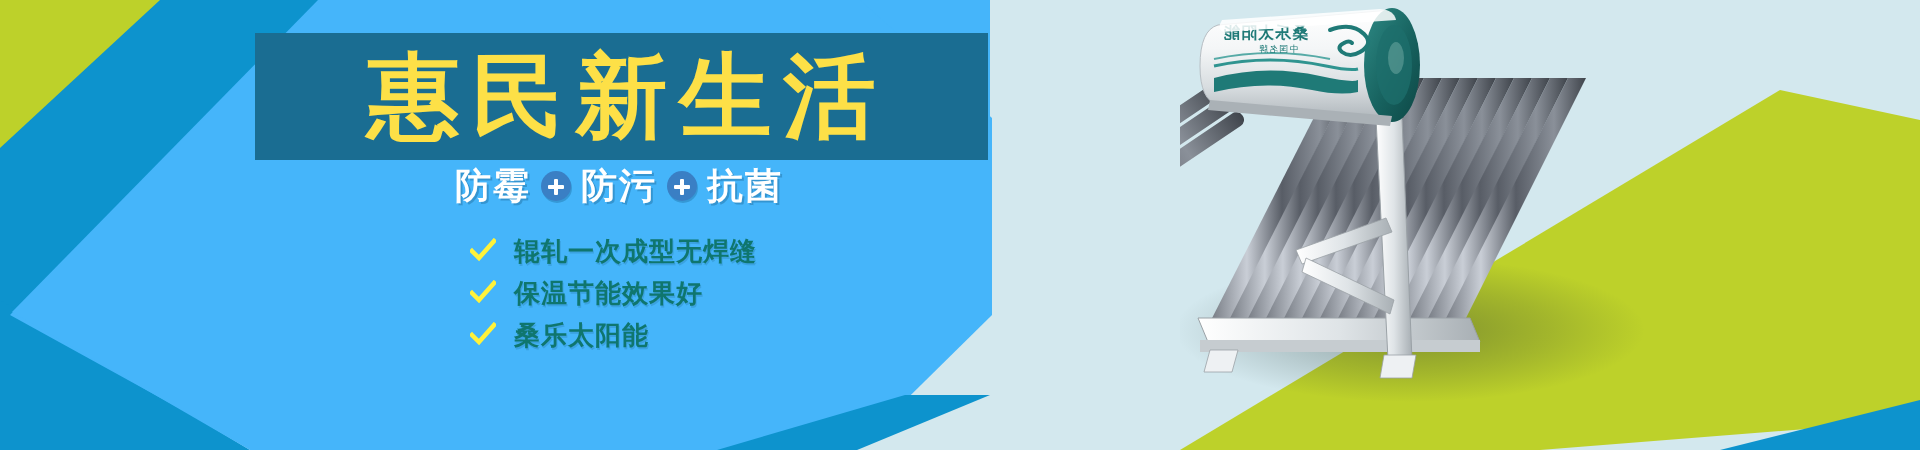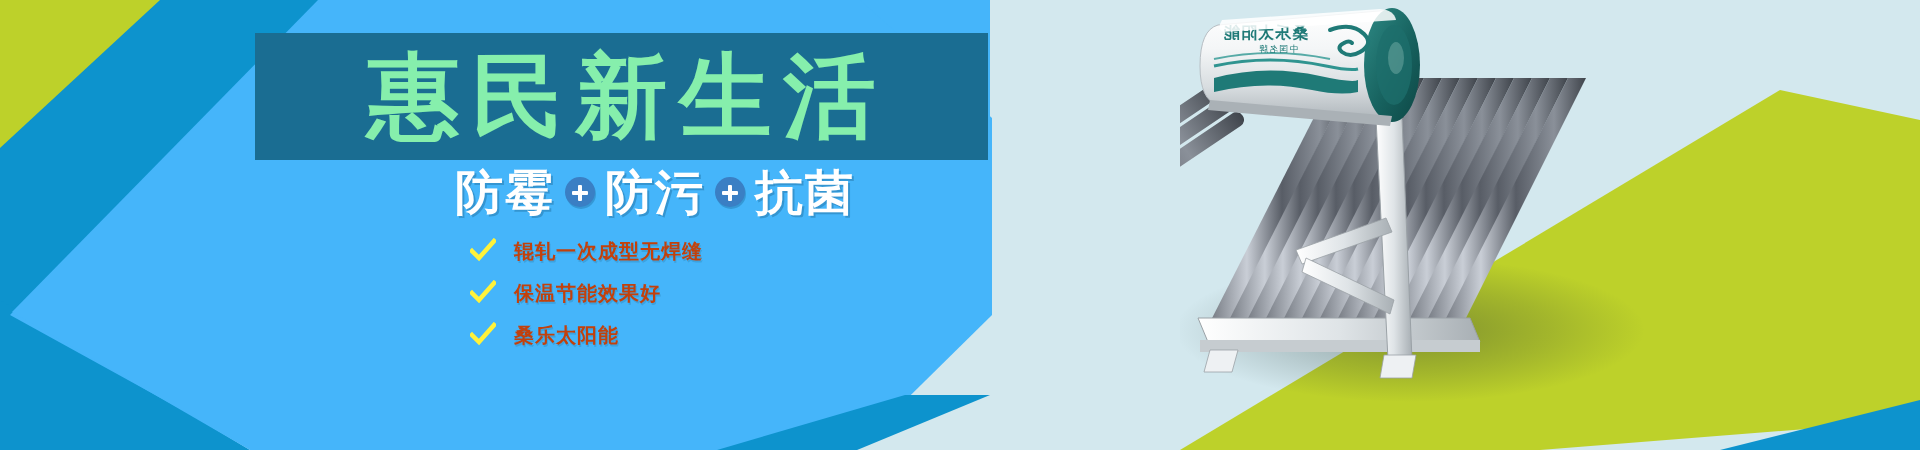--- a/index.html
+++ b/index.html
@@ -30,21 +30,21 @@
     left: 255px;
     top: 33px;
     width: 733px;
     height: 127px;
     background: #1a6d92;
     display: flex;
     align-items: center;
     justify-content: center;
   }
   .title-text {
-    color: #86efac;
+    color: #fde047;
     font-size: 92px;
     font-weight: 700;
     letter-spacing: 12px;
     line-height: 1;
     text-indent: 12px;
     white-space: nowrap;
     font-family: "DejaVu Sans", "Liberation Sans", sans-serif;
   }
 
   
@@ -52,21 +52,21 @@
     position: absolute;
     left: 455px;
     top: 168px;
     display: flex;
     align-items: center;
     gap: 10px;
     white-space: nowrap;
   }
   .subtitle-word {
     color: #ffffff;
-    font-size: 48px;
+    font-size: 36px;
     font-weight: 700;
     letter-spacing: 2px;
     line-height: 1;
     text-shadow: 2px 2px 0 rgba(30,110,160,0.45);
   }
   .plus-badge {
     width: 30px;
     height: 30px;
     border-radius: 50%;
     background: #3a7fc4;
@@ -103,22 +103,22 @@
     gap: 18px;
     height: 34px;
   }
   .check-icon {
     width: 26px;
     height: 26px;
     flex: 0 0 auto;
     display: block;
   }
   .feature-label {
-    color: #c2410c;
-    font-size: 20px;
+    color: #0f766e;
+    font-size: 26px;
     font-weight: 700;
     letter-spacing: 1px;
     line-height: 1;
     white-space: nowrap;
     text-shadow: 1px 2px 0 rgba(40,125,175,0.35);
   }
 
   
   .product {
     position: absolute;

